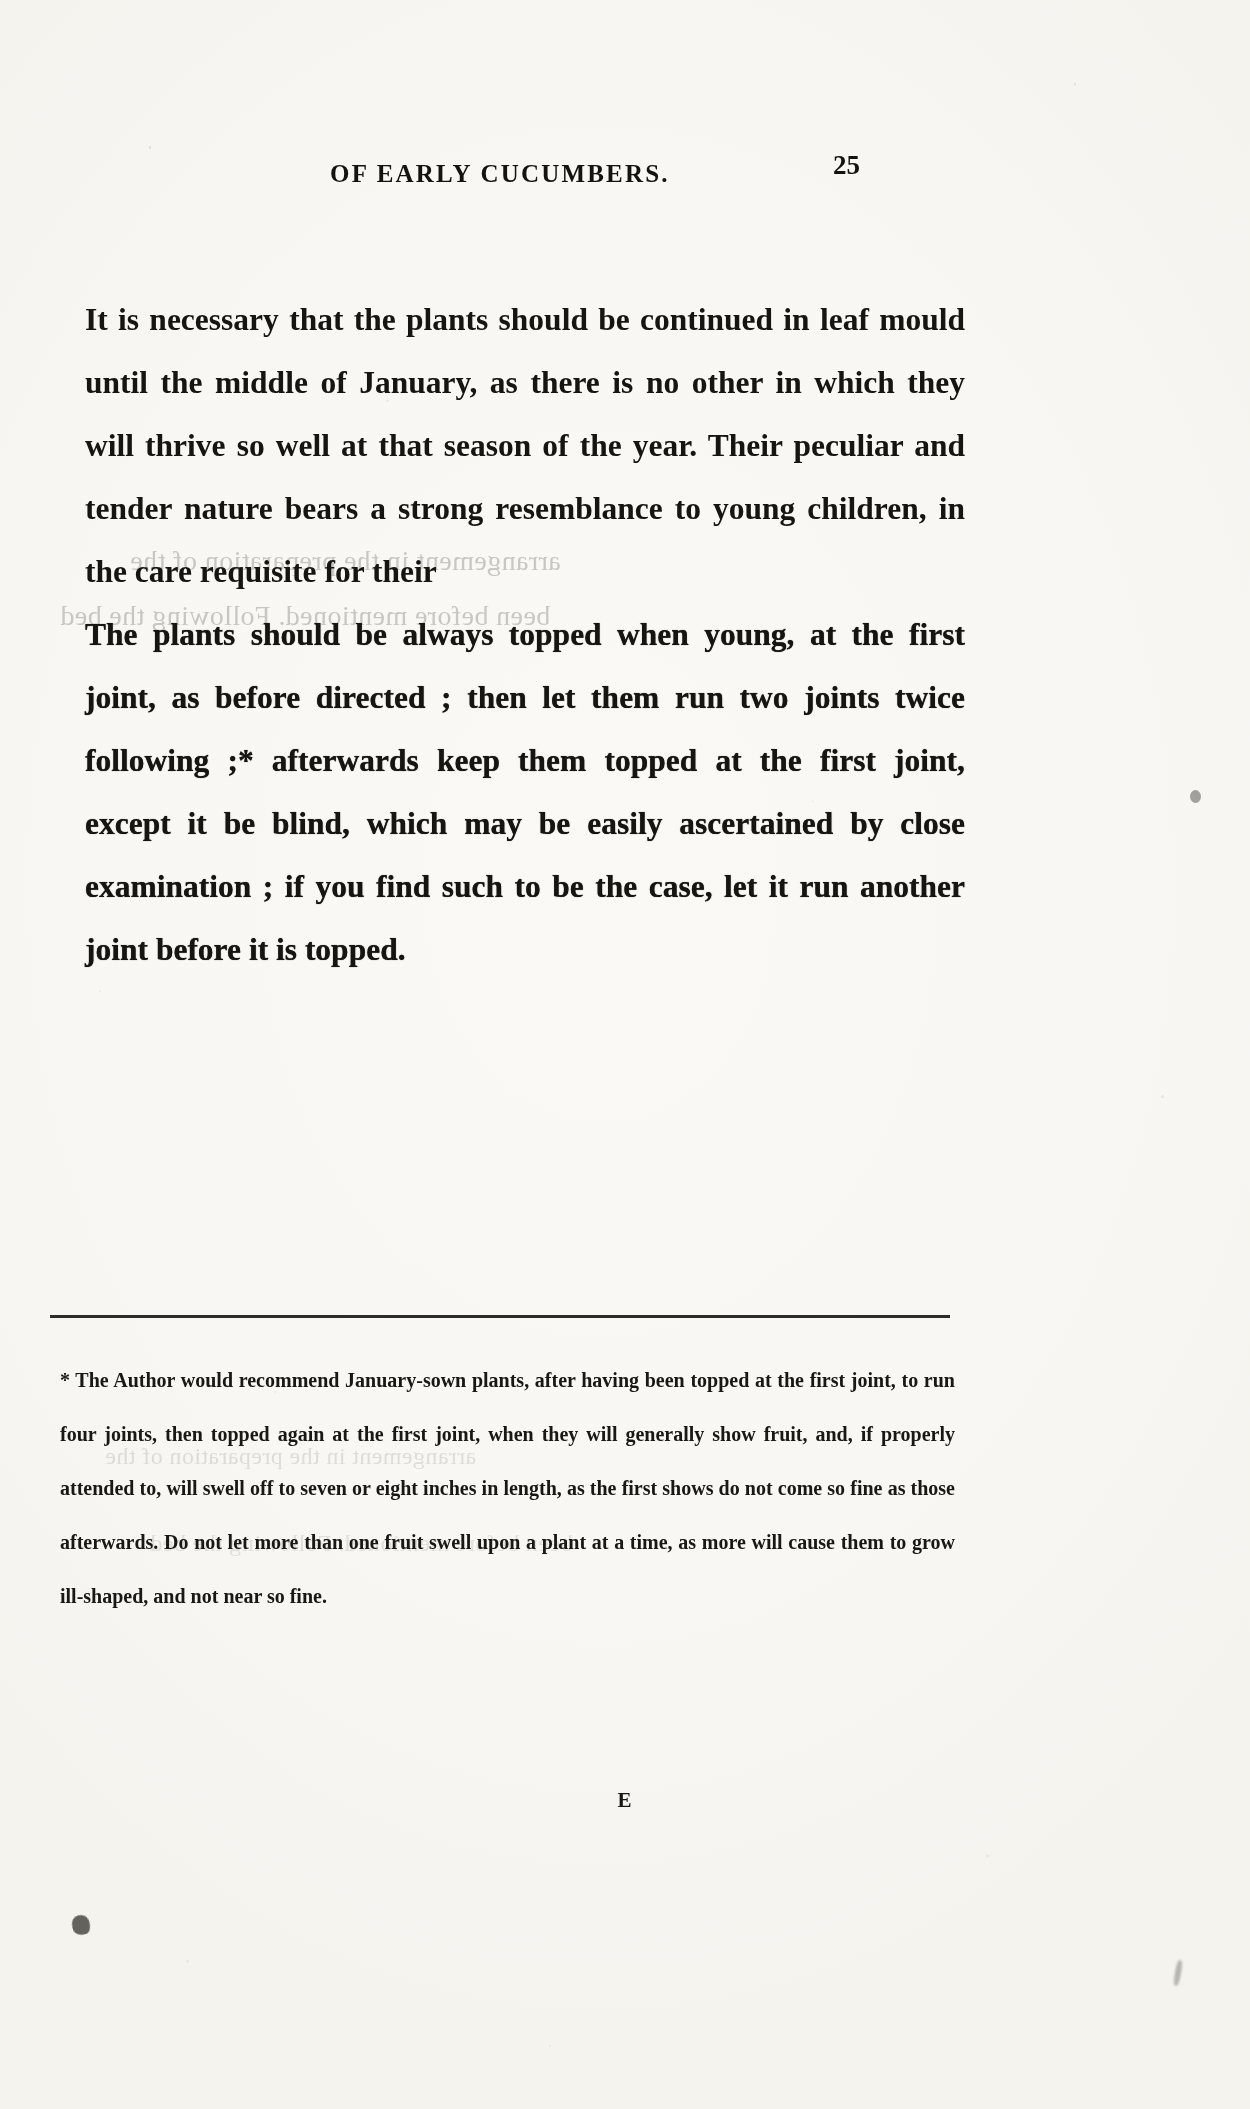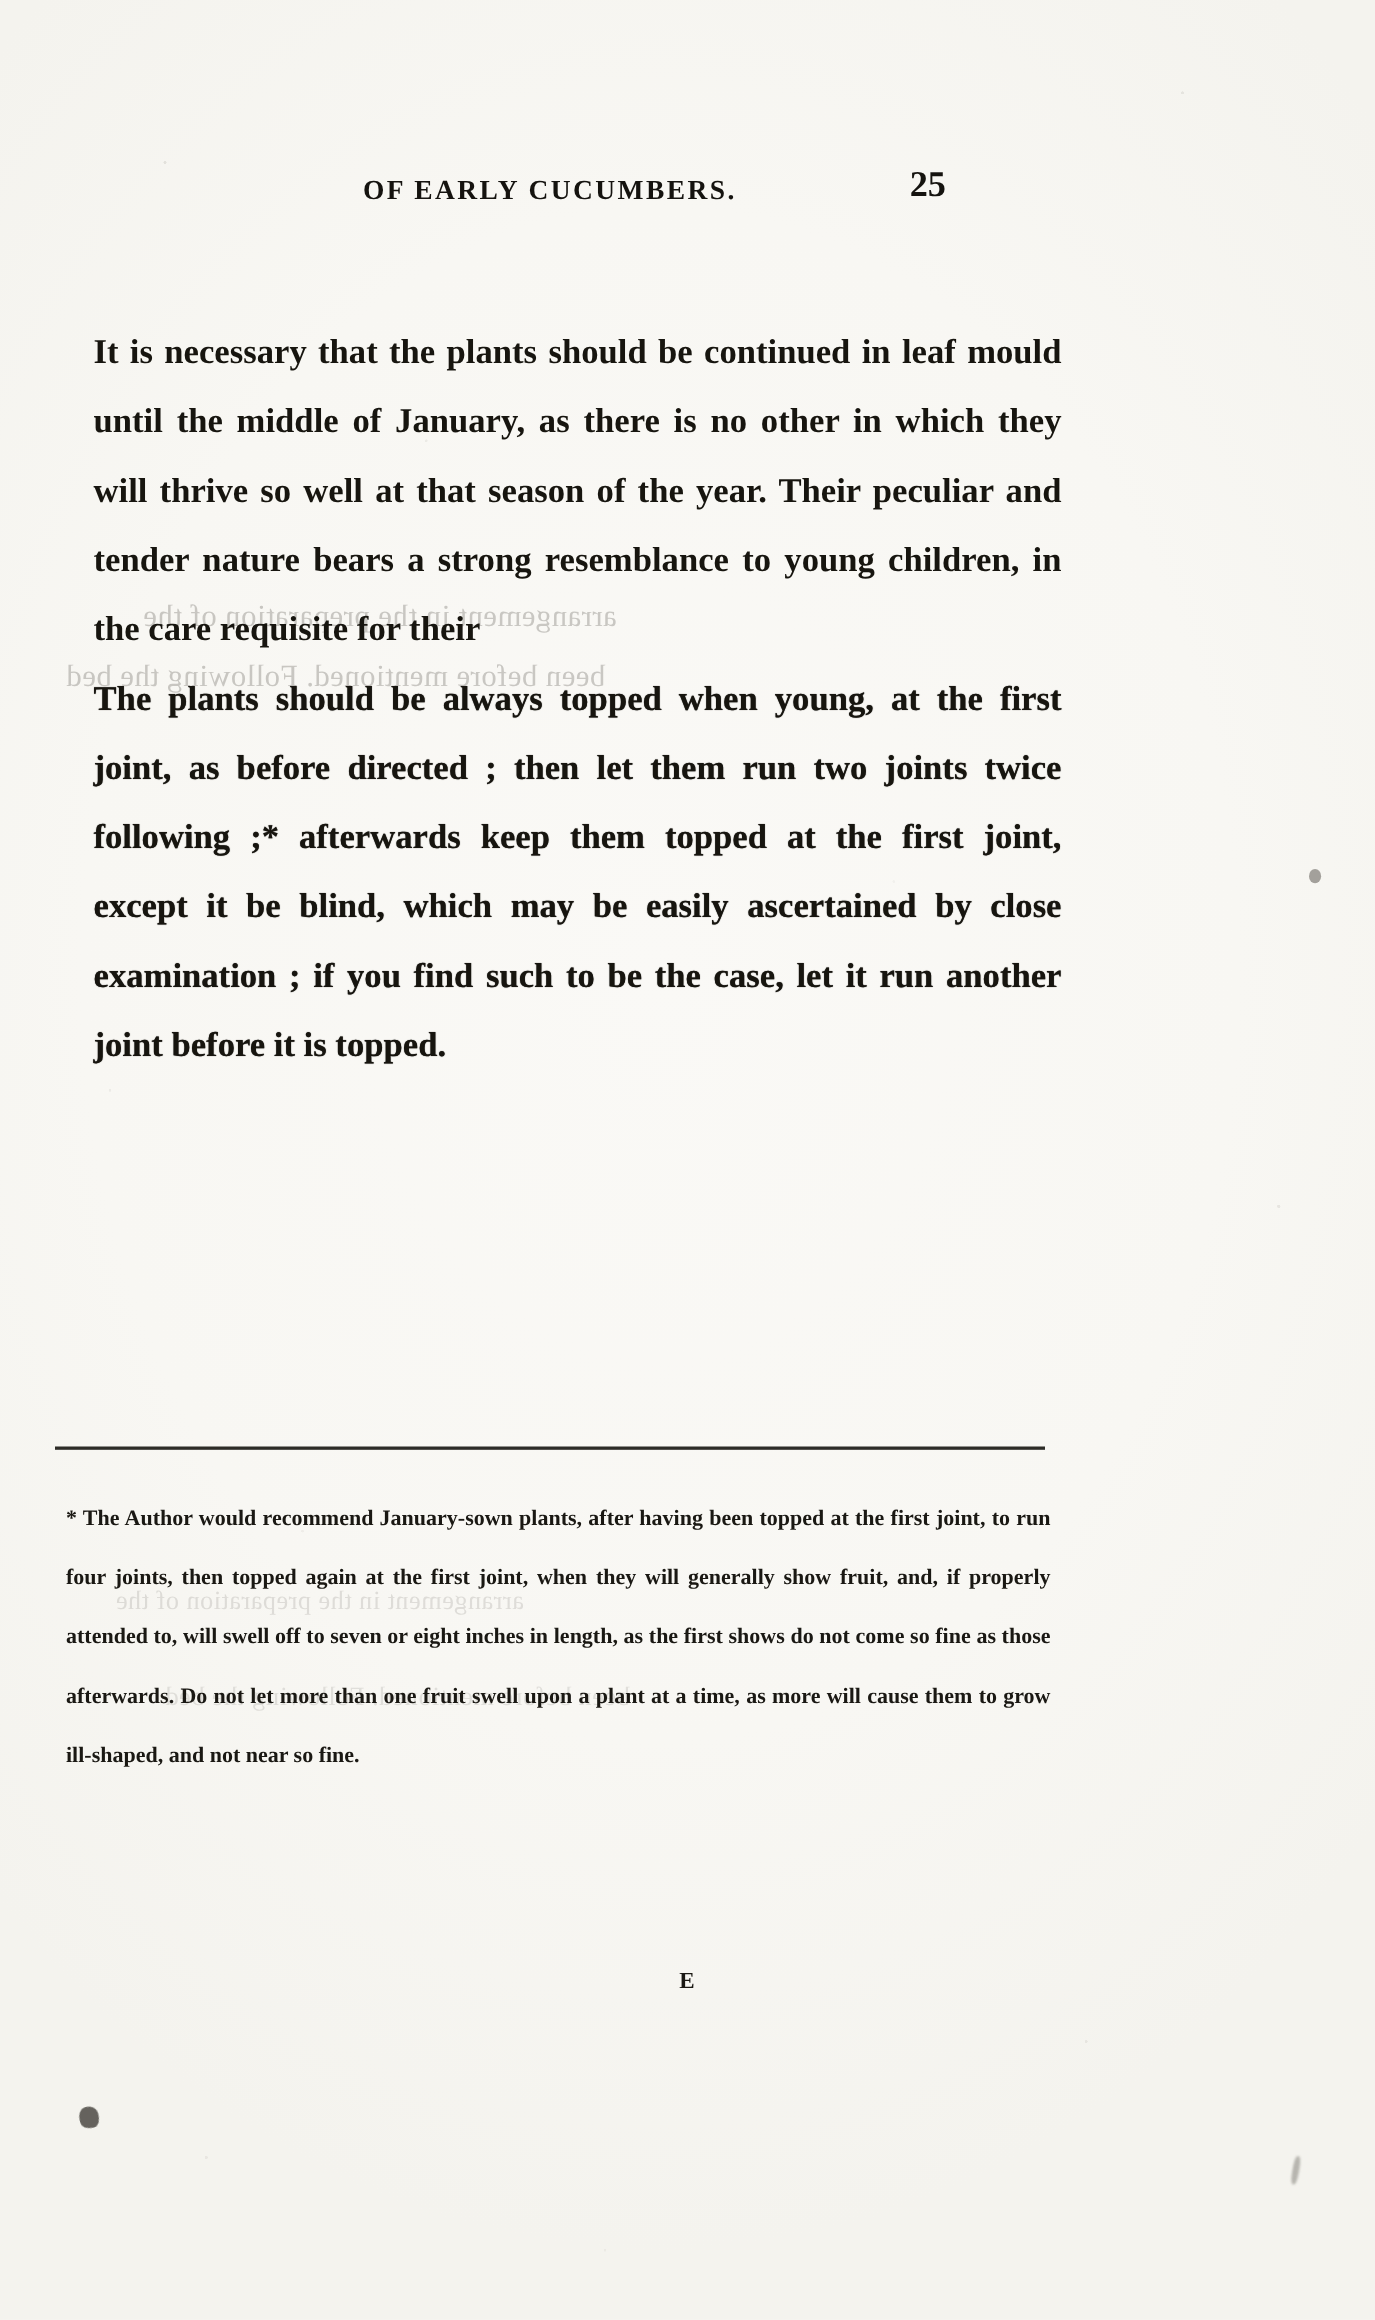--- a/index.html
+++ b/index.html
@@ -77,21 +77,21 @@
     font-size: 25px;
     letter-spacing: 2.2px;
     font-weight: 700;
     color: #15130f;
     filter: blur(.35px);
   }
   .runhead .folio {
     position: absolute;
     right: 158px;
     top: -10px;
-    font-size: 33px;
+    font-size: 27px;
     font-weight: 700;
     color: #15130f;
   }
 
   .body {
     position: absolute;
     left: 85px;
     top: 236px;
     width: 880px;
   }

